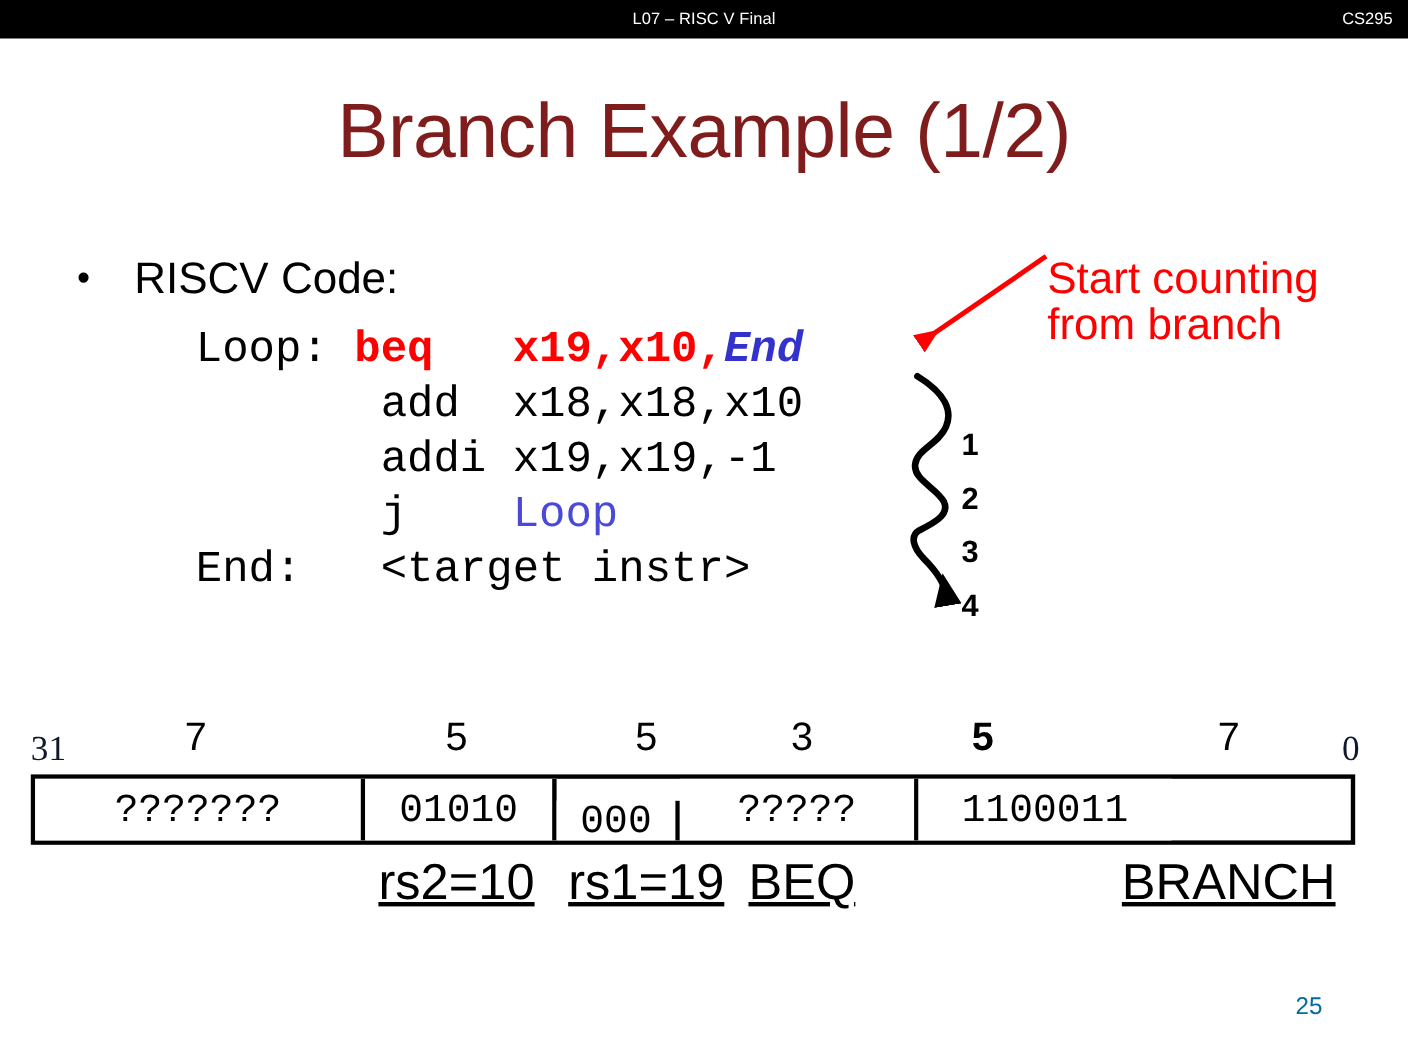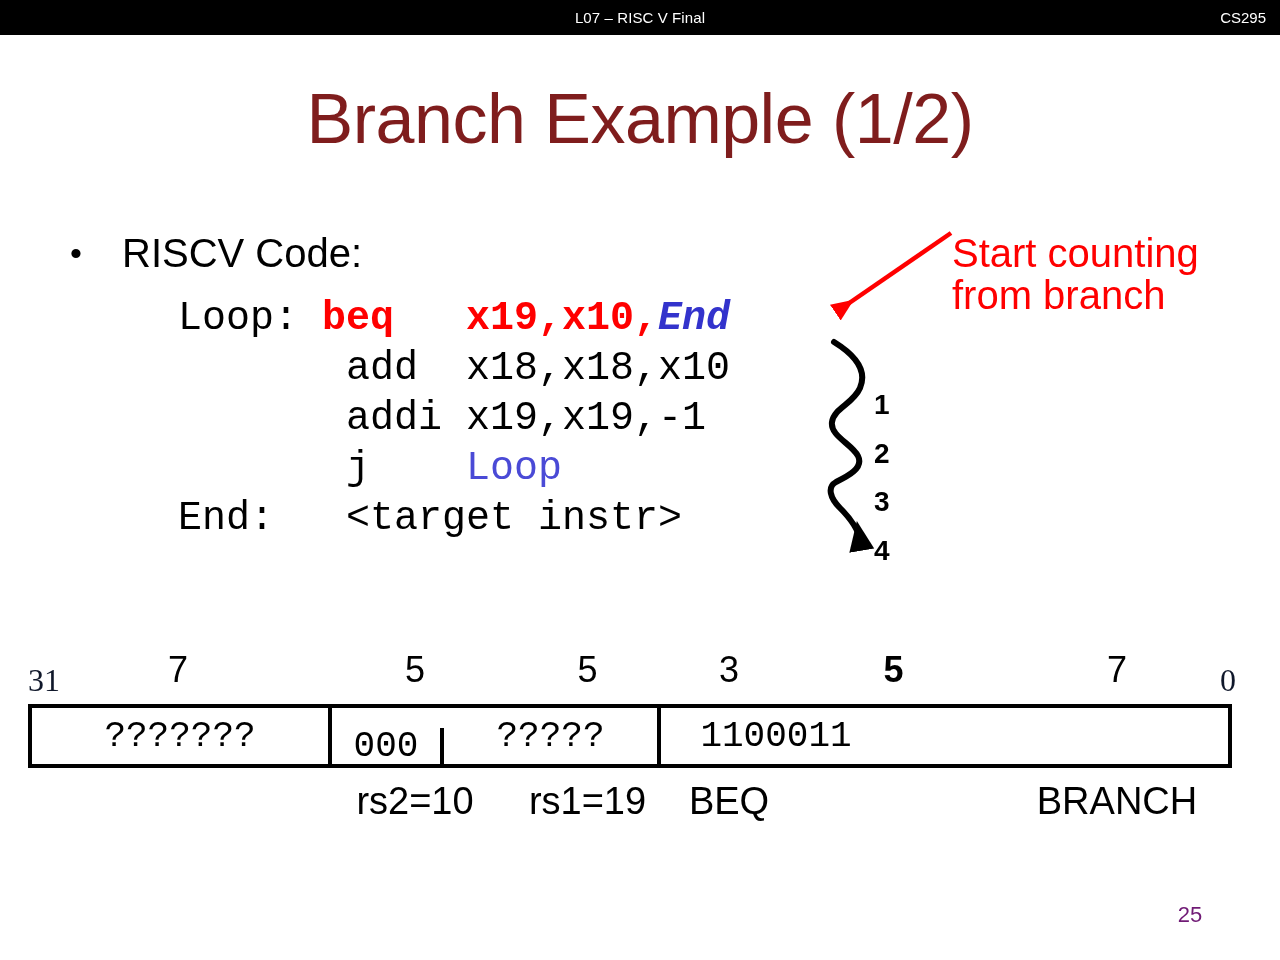--- a/index.html
+++ b/index.html
@@ -179,36 +179,37 @@
     font-family: "Liberation Mono", "DejaVu Sans Mono", monospace;
     font-size: 36px;
     color: #000000;
     background: #ffffff;
   }
   .field-cell:last-child { border-right: none; }
 
   .under-label {
     position: absolute;
     top: 780px;
-    font-size: 38px;
+    font-size: 46px;
     line-height: 42px;
     text-align: center;
     font-family: "Liberation Sans", sans-serif;
     color: #000000;
+    text-decoration: underline;
   }
 
   
   .page-number {
     position: absolute;
     left: 1160px;
     top: 902px;
     width: 60px;
     text-align: center;
     font-size: 22px;
-    color: #701a75;
+    color: #0369a1;
     font-family: "Liberation Sans", sans-serif;
   }
 </style>
 </head>
 <body>
 
 <div class="header-bar"></div>
 <div class="header-title">L07 – RISC V Final</div>
 <div class="header-course">CS295</div>
 
@@ -251,20 +252,21 @@
     <div class="width-label" style="left: 28px; width: 300px;">7</div>
     <div class="width-label" style="left: 328px; width: 174px;">5</div>
     <div class="width-label" style="left: 502px; width: 171px;">5</div>
     <div class="width-label" style="left: 673px; width: 112px;">3</div>
     <div class="width-label" style="left: 785px; width: 217px; font-weight: bold;">5</div>
     <div class="width-label" style="left: 1002px; width: 230px;">7</div>
   </div>
 
 <div class="field-table" id="field-table">
     <div class="field-cell" style="width: 300px;">???????</div>
+    <div class="field-cell" style="width: 174px;">01010</div>
     <div class="field-cell" style="width: 112px; margin-top: 20px;">000</div>
     <div class="field-cell" style="width: 217px;">?????</div>
     <div class="field-cell" style="width: 230px;">1100011</div>
   </div>
 
 <div id="under-labels">
     <div class="under-label" style="left: 328px; width: 174px;">rs2=10</div>
     <div class="under-label" style="left: 502px; width: 171px;">rs1=19</div>
     <div class="under-label" style="left: 673px; width: 112px;">BEQ</div>
     <div class="under-label" style="left: 1002px; width: 230px;">BRANCH</div>

